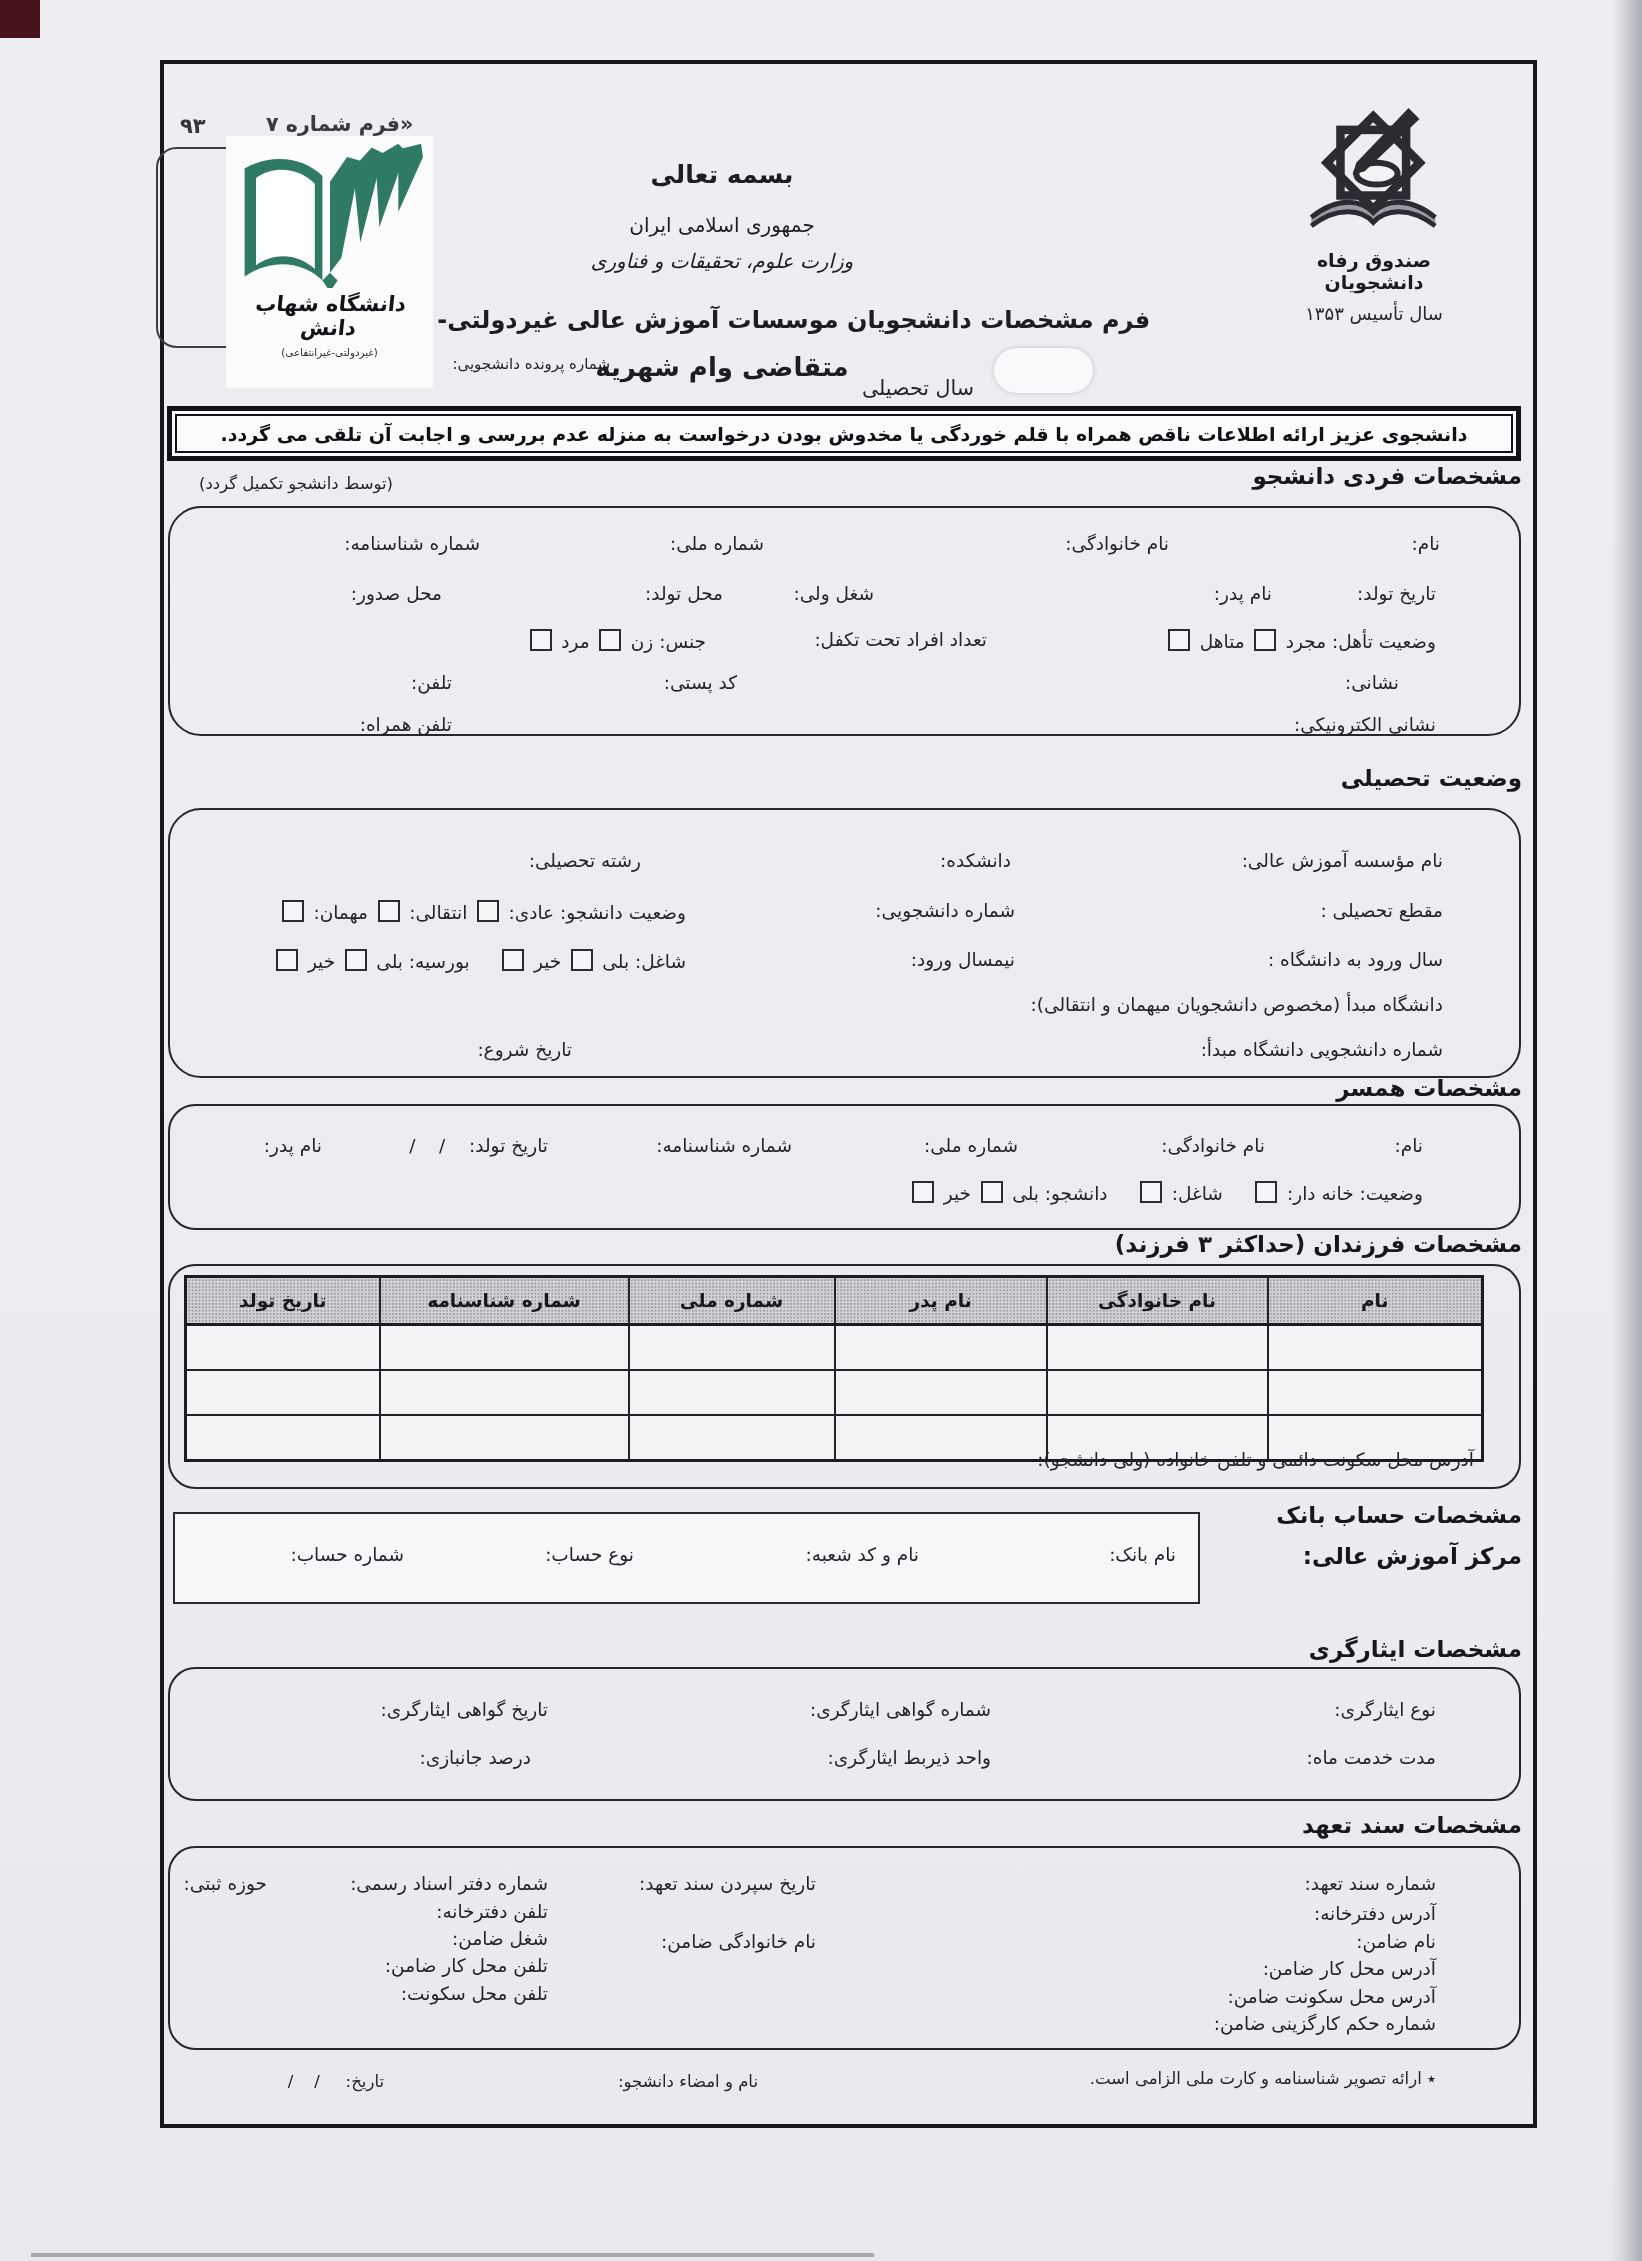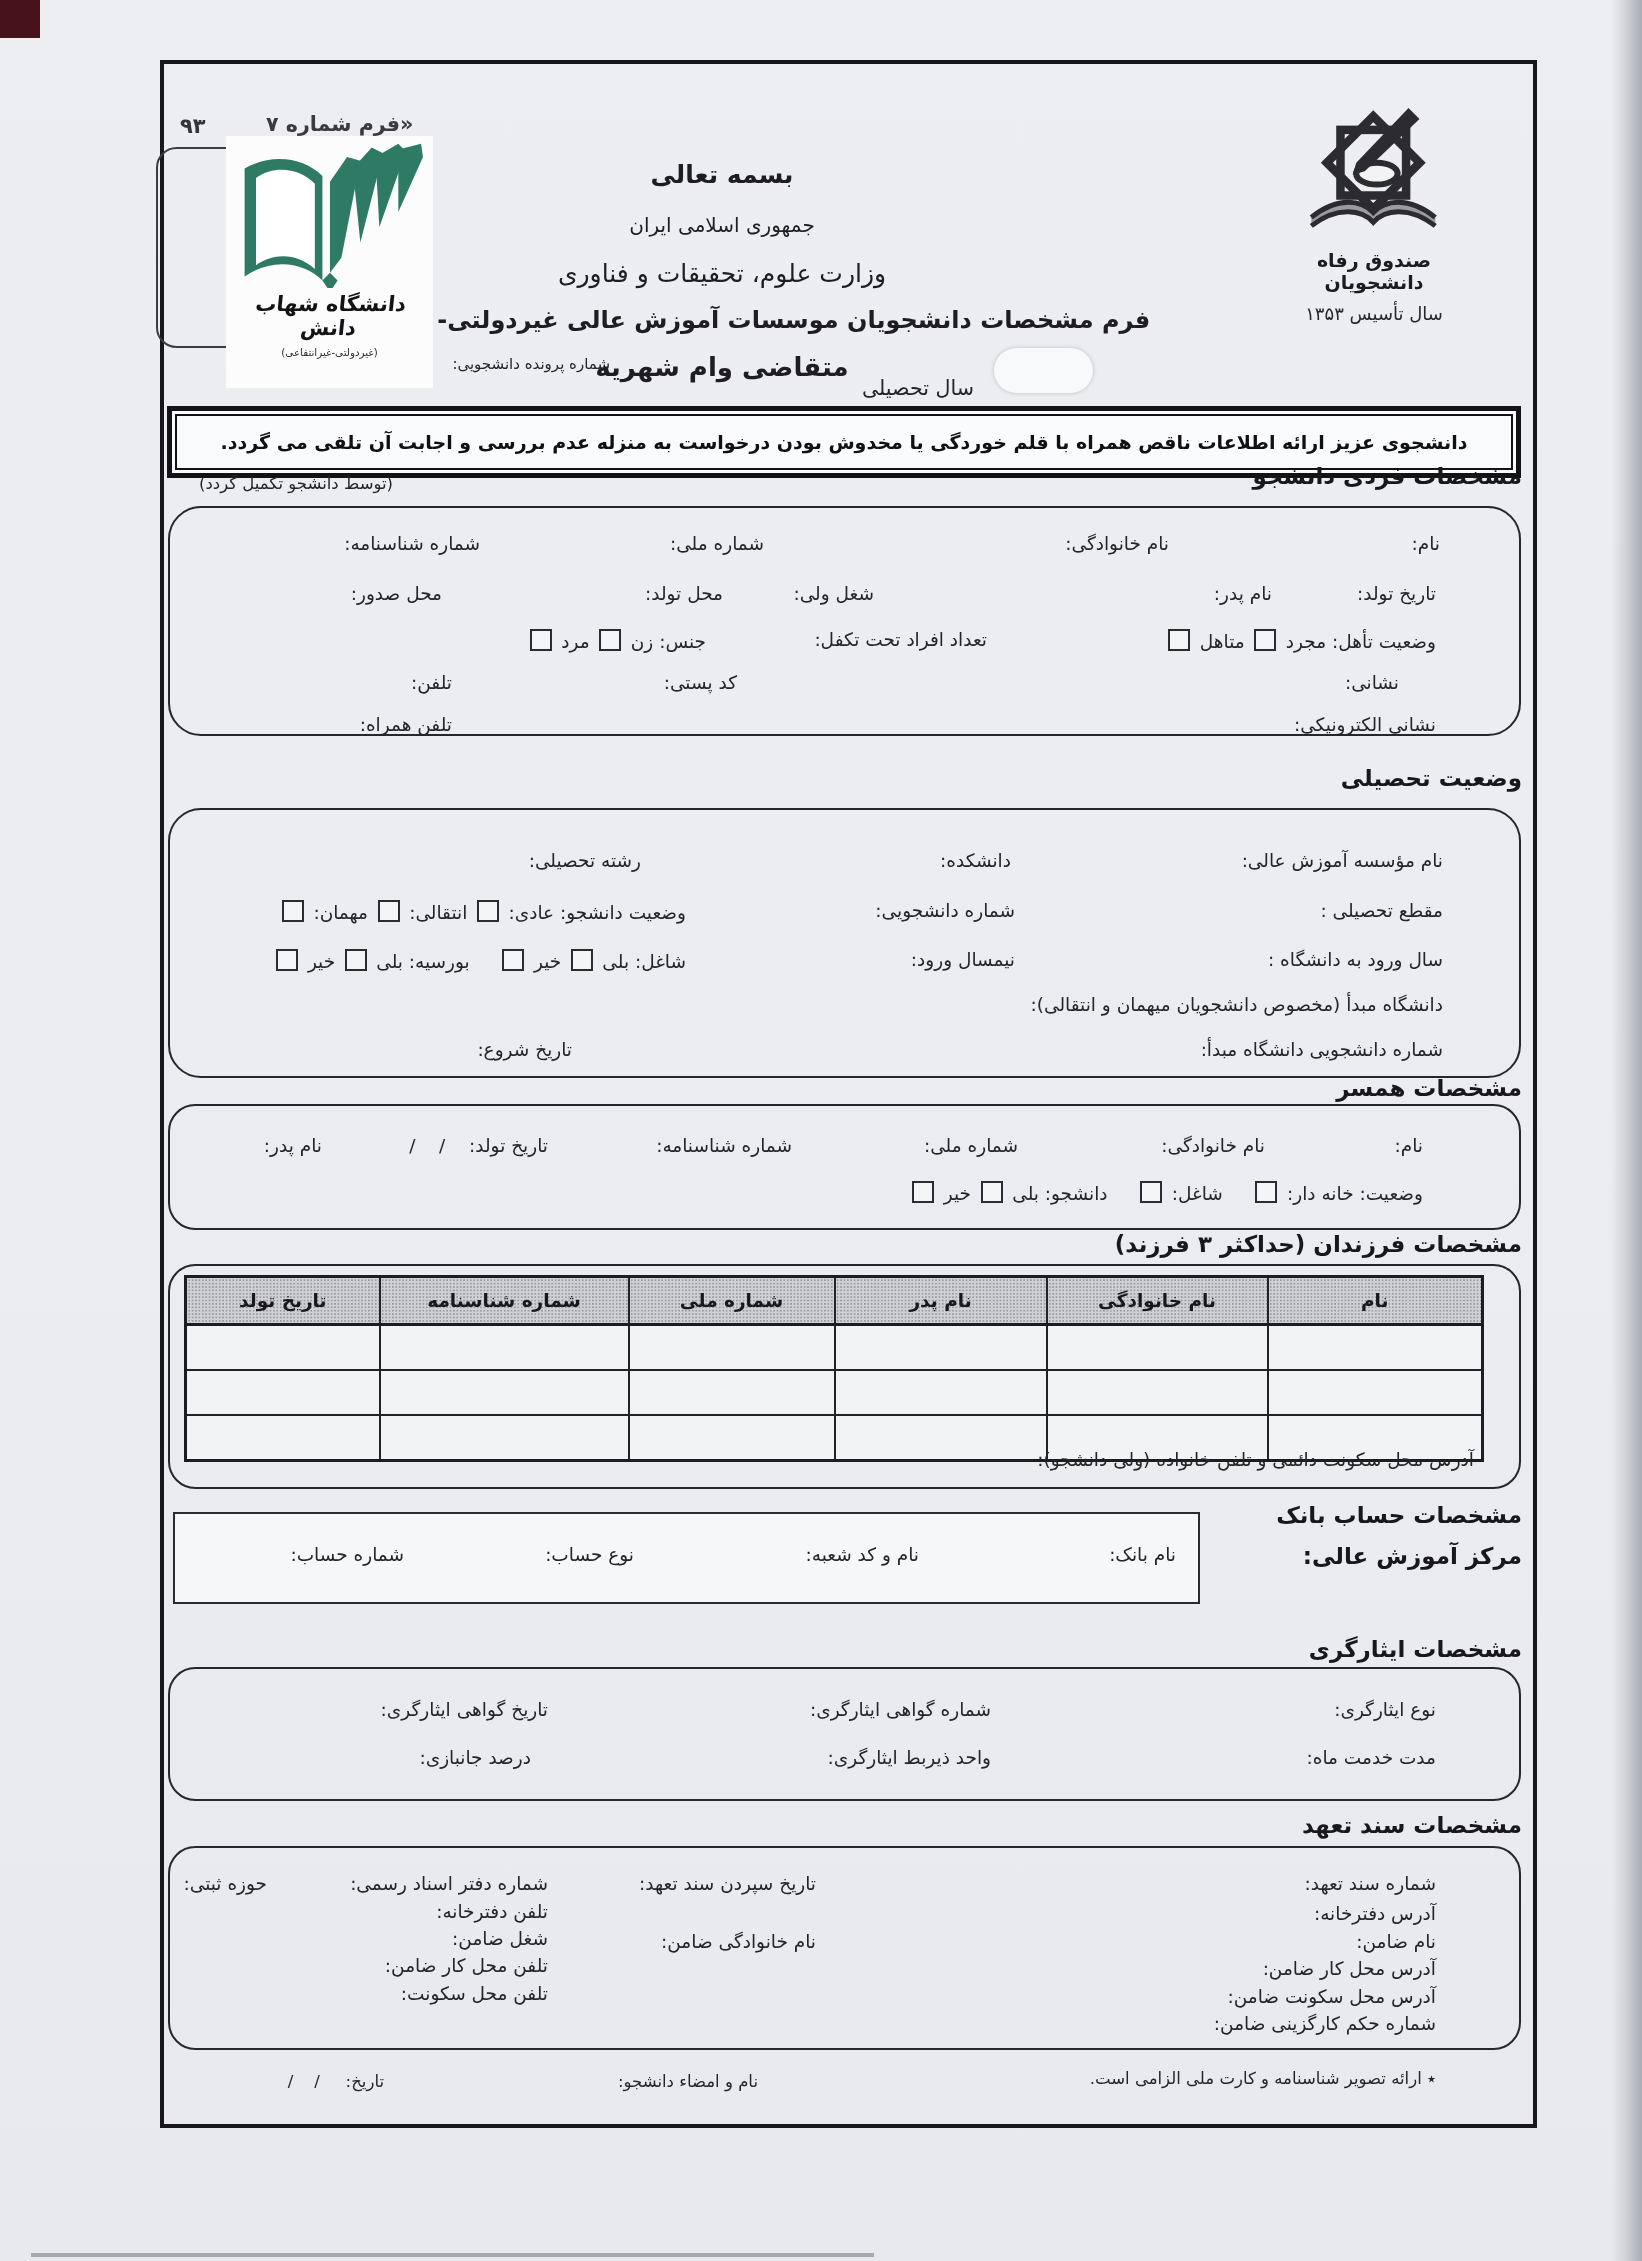--- a/index.html
+++ b/index.html
@@ -72,30 +72,30 @@
       <path d="M8,90 C30,72 50,76 59,86 C68,76 88,72 110,90 L110,97 C88,80 68,84 59,94 C50,84 30,80 8,97 Z" fill="#9a9aa2"></path>
       <path d="M8,90 C30,72 50,76 59,86 C68,76 88,72 110,90" stroke="#2b2b31" stroke-width="4" fill="none"></path>
       <path d="M8,97 C30,80 50,84 59,94 C68,84 88,80 110,97" stroke="#2b2b31" stroke-width="4" fill="none"></path>
     </svg>
     <div style="font-weight:bold;font-size:19px;color:#1b1b21;margin-top:-2.7px;">صندوق رفاه دانشجویان</div>
     <div style="font-size:18px;color:#26262c;margin-top:9.6px;">سال تأسیس ۱۳۵۳</div>
   </div>
 
   <div class="center-col bold" style="top:160px;font-size:25px;">بسمه تعالی</div>
   <div class="center-col" style="top:213px;font-size:20px;">جمهوری اسلامی ایران</div>
-  <div class="center-col" style="top:259px;font-size:25px;">وزارت علوم، تحقیقات و فناوری</div>
+  <div class="center-col" style="top:249px;font-size:20px;font-style:italic;">وزارت علوم، تحقیقات و فناوری</div>
   <div class="center-col bold" style="top:306px;font-size:24px;">فرم مشخصات دانشجویان موسسات آموزش عالی غیردولتی- غیرانتفاعی</div>
   <div class="center-col bold" style="top:352px;font-size:26px;">متقاضی وام شهریه</div>
 
   <div class="abs" style="left:994px;top:348px;width:99px;height:45px;background:#f8f9fa;border-radius:22.6px;box-shadow:0 0 4.1px rgba(160,160,170,.6);"></div>
 
   <div class="lbl" style="top:376px;right:668px;font-size:20.6px;">سال تحصیلی</div>
   <div class="lbl" style="top:355px;right:1032px;font-size:15px;">شماره پرونده دانشجویی:</div>
 
-  <div class="abs" style="left:167px;top:406px;width:1354px;height:72px;border:5.5px solid #121217;background:#fafbfc;box-sizing:border-box;">
+  <div class="abs" style="left:167px;top:406px;width:1354px;height:55px;border:5.5px solid #121217;background:#fafbfc;box-sizing:border-box;">
     <div style="position:absolute;inset:3.4px;border:2.1px solid #121217;display:flex;align-items:center;justify-content:center;">
       <span class="bold" style="font-size:19px;color:#101015;">دانشجوی عزیز ارائه اطلاعات ناقص همراه با قلم خوردگی یا مخدوش بودن درخواست به منزله عدم بررسی و اجابت آن تلقی می گردد.</span>
     </div>
   </div>
 
   <div class="sec-title" style="top:463px;right:120px;">مشخصات فردی دانشجو</div>
   <div class="lbl sm" style="top:474px;left:199px;">(توسط دانشجو تکمیل گردد)</div>
 
   <div class="rbox" style="left:168px;top:506px;width:1349px;height:226px;"></div>
 

